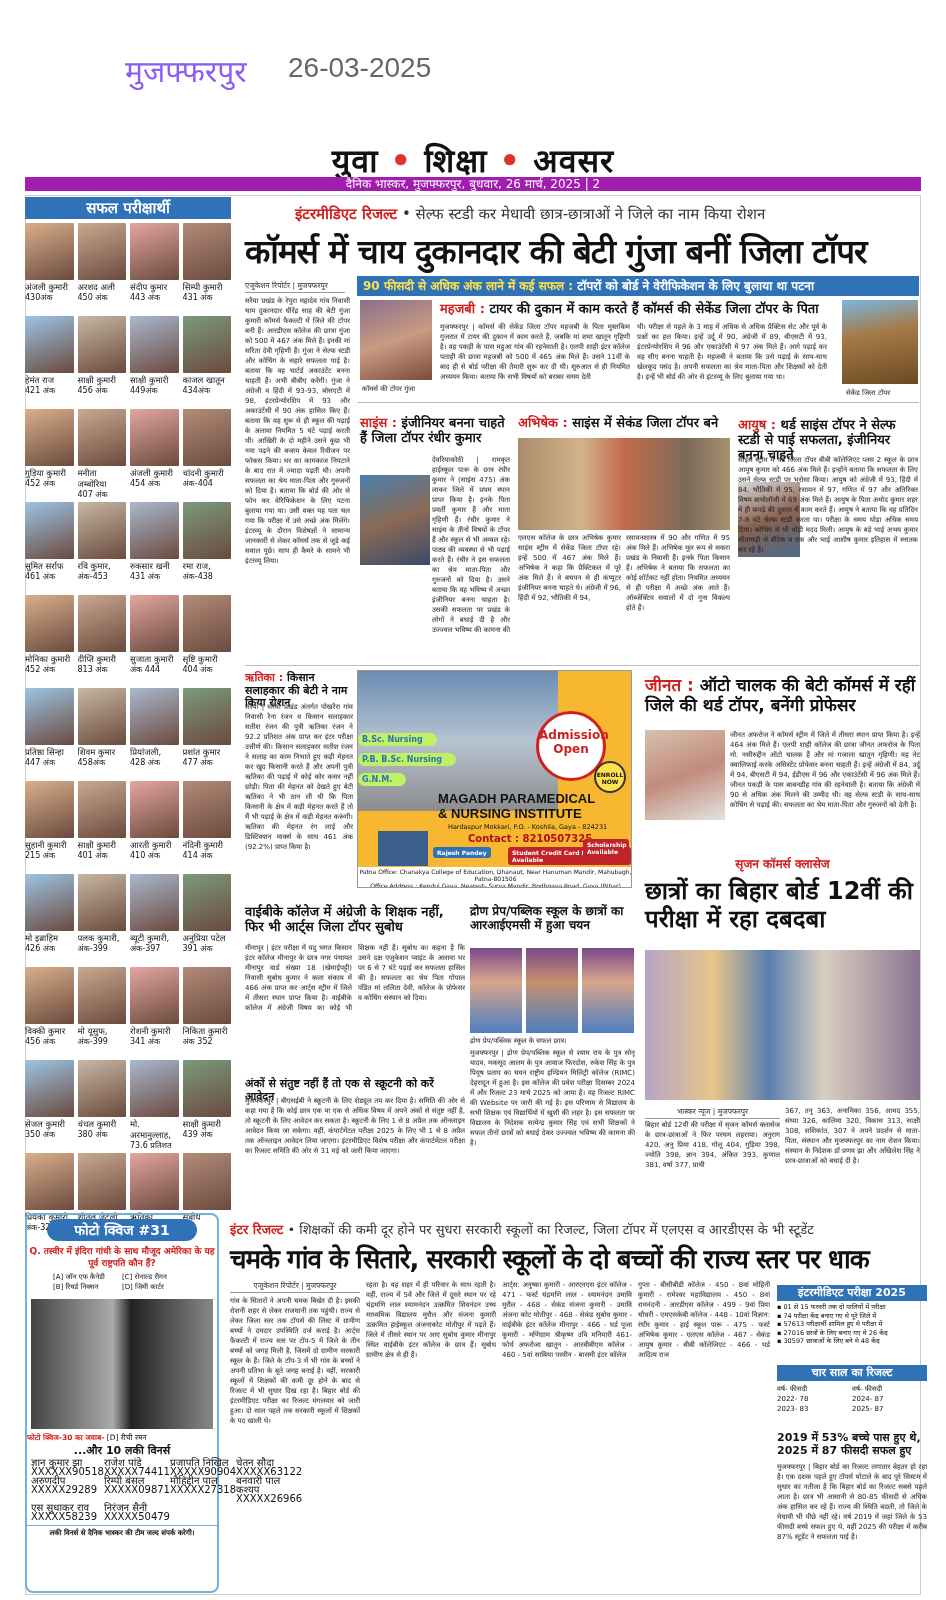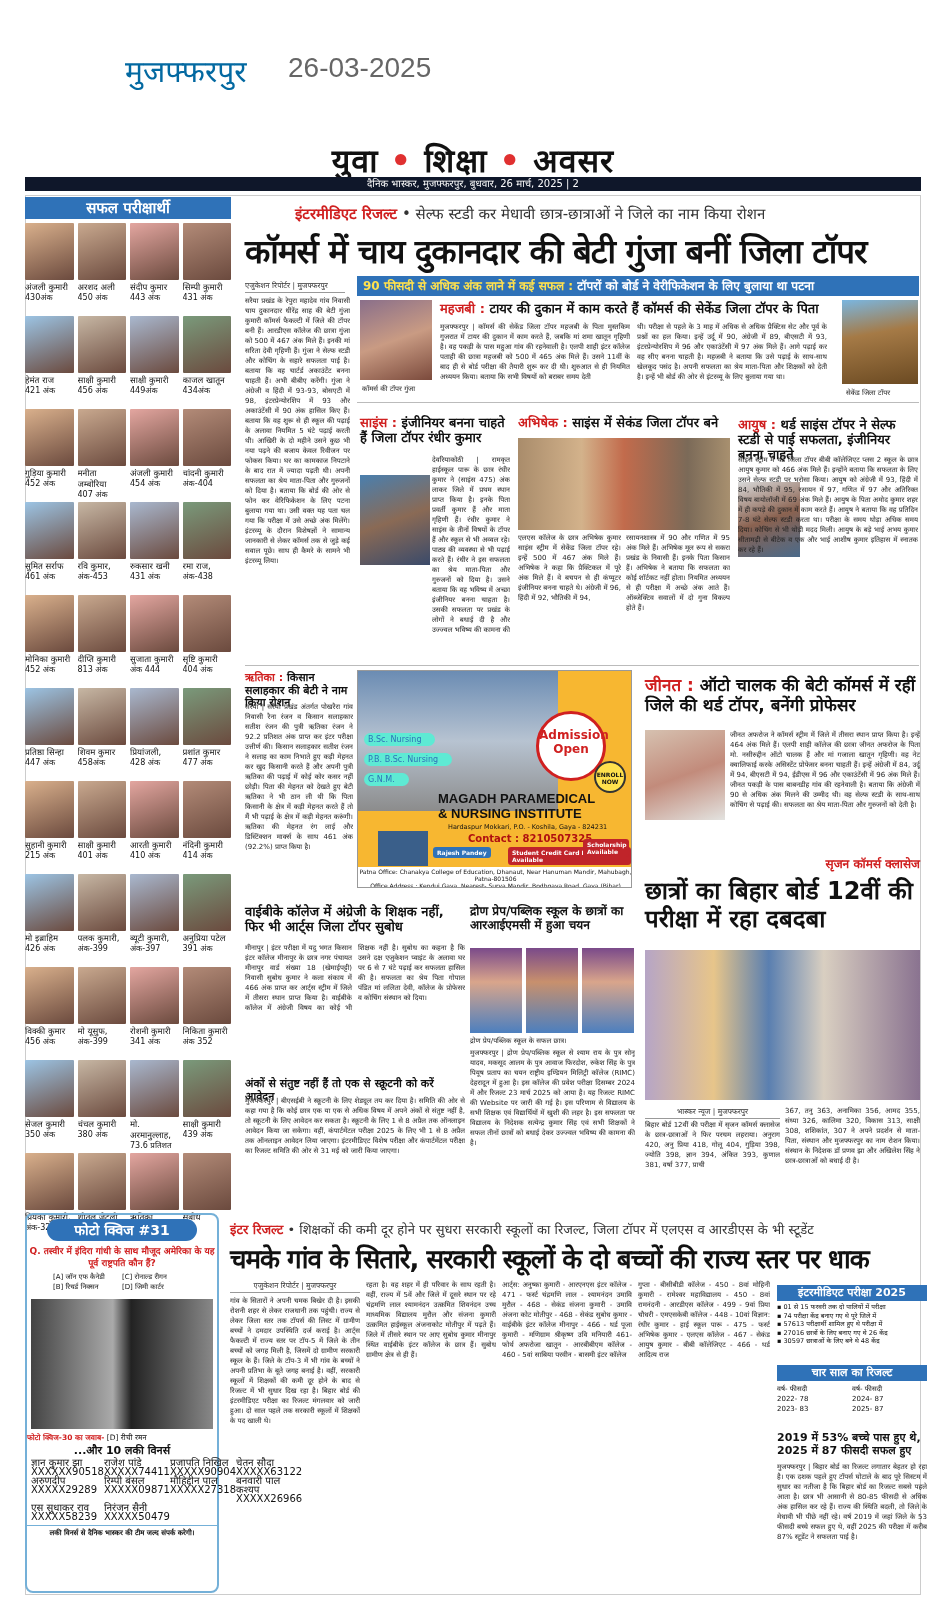--- a/index.html
+++ b/index.html
@@ -1,25 +1,25 @@
 <!DOCTYPE html>
 <html><head>
 <meta charset="utf-8">
 <style>
 *{box-sizing:border-box;margin:0;padding:0}
 body{width:946px;height:1600px;background:#fff;font-family:"DejaVu Sans",sans-serif;color:#111;position:relative;overflow:hidden}
 .topbar{position:absolute;left:0;top:0;width:946px;height:120px}
 .logo{position:absolute;left:26px;top:26px;width:84px;height:84px;border-radius:12px;background:#fff;box-shadow:0 1px 4px rgba(0,0,0,.25);text-align:center}
 .logo .sun{width:20px;height:20px;border-radius:50%;background:#f5a623;margin:10px auto 2px}
 .logo .lt{font-weight:bold;font-size:17px;line-height:18px;color:#111}
-.city{position:absolute;left:125px;top:50px;font-size:30px;color:#0369a1}
+.city{position:absolute;left:125px;top:50px;font-size:30px;color:#8b5cf6}
 .date{position:absolute;left:288px;top:52px;font-size:28px;color:#666;font-family:"Liberation Sans",sans-serif}
 .masthead{position:absolute;left:0;top:138px;width:946px;text-align:center;font-size:32px;font-weight:bold;letter-spacing:1px}
 .masthead .dot{color:#e03030}
-.redbar{position:absolute;left:25px;top:177px;width:896px;height:14px;background:#0f172a;color:#fff;font-size:10px;text-align:center;line-height:14px}
+.redbar{position:absolute;left:25px;top:177px;width:896px;height:14px;background:#a21caf;color:#fff;font-size:12px;text-align:center;line-height:14px}
 .frame{position:absolute;border:1px solid #ccc}
 .sidebar{position:absolute;left:25px;top:197px;width:206px}
 .sb-title{background:#2f72b8;color:#fff;text-align:center;font-size:15px;font-weight:bold;height:22px;line-height:22px}
 .grid{display:grid;grid-template-columns:repeat(4,1fr);gap:4px 4px;margin-top:4px}
 .card{height:89px;overflow:hidden}
 .ph{height:57px;border-radius:1px}
 .cname{font-size:8.5px;line-height:11px;margin-top:2px}
 .cscore{font-size:8px;line-height:10px}
 .kicker{position:absolute;left:295px;top:203px;font-size:15px;color:#333}
 .kicker .red{color:#d02020;font-weight:bold}
@@ -30,21 +30,21 @@
 .bodytext{position:absolute;font-size:7px;line-height:10px;color:#222;text-align:justify;overflow:hidden}
 .photo{position:absolute;background:linear-gradient(160deg,#9c7b6b,#5b3b34);}
 .caption{position:absolute;font-size:7px;color:#222}
 .sub{position:absolute;font-weight:bold;color:#111;line-height:1.15}
 .sub .red{color:#d02020}
 .rule{position:absolute;height:1px;background:#bbb}
 .ad{position:absolute;left:357px;top:670px;width:275px;height:218px;background:#f7b731;border:1px solid #999;overflow:hidden}
 .ad .bld{position:absolute;left:0;top:0;width:200px;height:140px;background:linear-gradient(180deg,#6b8cb3,#b7c3d1 50%,#8c8c8c)}
 .ad .adm{position:absolute;left:178px;top:40px;width:70px;height:70px;border-radius:50%;background:#fff;border:3px solid #d02020;color:#d02020;font-weight:bold;font-size:12px;text-align:center;padding-top:14px;line-height:14px}
 .ad .enroll{position:absolute;left:236px;top:90px;width:32px;height:32px;border-radius:50%;background:#ffe14d;border:2px solid #333;font-size:6px;text-align:center;padding-top:8px;font-weight:bold}
-.ad .crs{position:absolute;left:6px;background:#5eead4;color:#2f72b8;font-size:8px;font-weight:normal;padding:2px 14px 2px 4px;border-radius:10px}
+.ad .crs{position:absolute;left:0;background:#bef264;color:#2f72b8;font-size:8px;font-weight:bold;padding:2px 14px 2px 4px;border-radius:10px}
 .ad .nm{position:absolute;left:80px;top:120px;font-size:13px;font-weight:bold;line-height:15px;font-family:"Liberation Sans",sans-serif;color:#111}
 .ad .addr{position:absolute;left:90px;top:152px;font-size:6.5px}
 .ad .ct{position:absolute;left:110px;top:162px;font-size:10px;font-weight:bold;color:#b01010}
 .ad .chair{position:absolute;left:20px;top:160px;width:50px;height:35px;background:#3a5f8a}
 .ad .pill{position:absolute;top:176px;font-size:6px;font-weight:bold;color:#fff;background:#c0242a;padding:2px 4px;border-radius:3px}
 .ad .po{position:absolute;left:0;top:196px;width:275px;height:22px;background:#fff;font-size:6px;text-align:center;line-height:7px;padding-top:1px}
 .quiz{position:absolute;left:25px;top:1213px;width:194px;height:380px;border:2px solid #74b0d8;border-radius:8px}
 .quiz .qt{margin:4px auto 0;width:150px;background:#2f72b8;color:#fff;border-radius:14px;font-size:14px;font-weight:bold;text-align:center;height:22px;line-height:22px}
 .quiz .q{color:#d02020;font-size:9px;font-weight:bold;text-align:center;margin-top:4px;line-height:12px}
 .quiz .opts{display:grid;grid-template-columns:1fr 1fr;font-size:7px;padding:3px 26px;line-height:10px}
@@ -385,21 +385,21 @@
   </div>
 </div>
 
 <div class="sub" style="left:645px;top:676px;width:275px;font-size:17px">
   <span class="red">जीनत :</span>
   <span>ऑटो चालक की बेटी कॉमर्स में रहीं जिले की थर्ड टॉपर, बनेंगी प्रोफेसर</span>
 </div>
 <div class="photo" style="left:645px;top:730px;width:80px;height:90px;background:linear-gradient(160deg,#d6c1b0,#c28b7b 50%,#e3e3e0)"></div>
 <div class="bodytext" style="left:730px;top:730px;width:190px;height:120px">जीनत अफरोज ने कॉमर्स स्ट्रीम में जिले में तीसरा स्थान प्राप्त किया है। इन्हें 464 अंक मिले हैं। एलपी शाही कॉलेज की छात्रा जीनत अफरोज के पिता मो. नसीरुद्दीन ऑटो चालक हैं और मां गजाला खातून गृहिणी। वह नेट क्वालिफाई करके असिस्टेंट प्रोफेसर बनना चाहती हैं। इन्हें अंग्रेजी में 84, उर्दू में 94, बीएसटी में 94, ईडीएस में 96 और एकाउंटेंसी में 96 अंक मिले हैं। जीनत पकड़ी के पास बाबनडीह गांव की रहनेवाली है। बताया कि अंग्रेजी में 90 से अधिक अंक मिलने की उम्मीद थी। वह सेल्फ स्टडी के साथ-साथ कोचिंग से पढ़ाई की। सफलता का श्रेय माता-पिता और गुरुजनों को देती है।</div>
 
-<div class="sub" style="left:645px;top:858px;width:275px;text-align:right;font-size:12px;color:#d02020">सृजन कॉमर्स क्लासेज</div>
+<div class="sub" style="left:645px;top:858px;width:275px;text-align:center;font-size:12px;color:#d02020">सृजन कॉमर्स क्लासेज</div>
 <div class="sub" style="left:645px;top:878px;width:275px;font-size:24px">छात्रों का बिहार बोर्ड 12वीं की परीक्षा में रहा दबदबा</div>
 <div class="photo" style="left:645px;top:950px;width:275px;height:150px;background:linear-gradient(90deg,#b6a5c6,#e7c58a 25%,#5a7fb0 45%,#d9cfc1 65%,#8a7390)"></div>
 <div class="byline" style="left:645px;top:1106px;width:135px;text-align:center">भास्कर न्यूज | मुजफ्फरपुर</div>
 <div class="bodytext" style="left:645px;top:1120px;width:135px;height:80px">बिहार बोर्ड 12वीं की परीक्षा में सृजन कॉमर्स क्लासेज के छात्र-छात्राओं ने फिर परचम लहराया। अनुराग 420, अनु प्रिया 418, गोलू 404, गुड़िया 398, ज्योति 398, ज्ञान 394, अंकित 393, कुणाल 381, वर्षा 377, प्राची</div>
 <div class="bodytext" style="left:785px;top:1106px;width:135px;height:94px">367, तनु 363, अनामिका 356, आमद 355, संध्या 326, कालिमा 320, विकास 313, साक्षी 308, शशिकांत, 307 ने अपने प्रदर्शन से माता-पिता, संस्थान और मुजफ्फरपुर का नाम रोशन किया। संस्थान के निदेशक डॉ प्रणव झा और अखिलेश सिंह ने छात्र-छात्राओं को बधाई दी है।</div>
 
 <div class="sub" style="left:245px;top:905px;width:220px;font-size:13px">वाईबीके कॉलेज में अंग्रेजी के शिक्षक नहीं, फिर भी आर्ट्स जिला टॉपर सुबोध</div>
 <div class="bodytext" style="left:245px;top:943px;width:220px;height:130px;column-count:2;column-gap:6px">मीनापुर | इंटर परीक्षा में यदु भगत किसान इंटर कॉलेज मीनापुर के छात्र नगर पंचायत मीनापुर वार्ड संख्या 18 (खेमाईपट्टी) निवासी सुबोध कुमार ने कला संकाय में 466 अंक प्राप्त कर आर्ट्स स्ट्रीम में जिले में तीसरा स्थान प्राप्त किया है। वाईबीके कॉलेज में अंग्रेजी विषय का कोई भी शिक्षक नहीं है। सुबोध का कहना है कि उसने दक्ष एजुकेशन प्वाइंट के अलावा घर पर 6 से 7 घंटे पढ़ाई कर सफलता हासिल की है। सफलता का श्रेय पिता गोपाल पंडित मां ललिता देवी, कॉलेज के प्रोफेसर व कोचिंग संस्थान को दिया।</div>
 <div class="sub" style="left:245px;top:1078px;width:220px;font-size:11px">अंकों से संतुष्ट नहीं हैं तो एक से स्क्रूटनी को करें आवेदन</div>
 <div class="bodytext" style="left:245px;top:1096px;width:220px;height:100px">मुजफ्फरपुर | बीएसईबी ने स्क्रूटनी के लिए शेड्यूल तय कर दिया है। समिति की ओर से कहा गया है कि कोई छात्र एक या एक से अधिक विषय में अपने अंकों से संतुष्ट नहीं है, तो स्क्रूटनी के लिए आवेदन कर सकता है। स्क्रूटनी के लिए 1 से 8 अप्रैल तक ऑनलाइन आवेदन किया जा सकेगा। वहीं, कंपार्टमेंटल परीक्षा 2025 के लिए भी 1 से 8 अप्रैल तक ऑनलाइन आवेदन लिया जाएगा। इंटरमीडिएट विशेष परीक्षा और कंपार्टमेंटल परीक्षा का रिजल्ट समिति की ओर से 31 मई को जारी किया जाएगा।</div>

